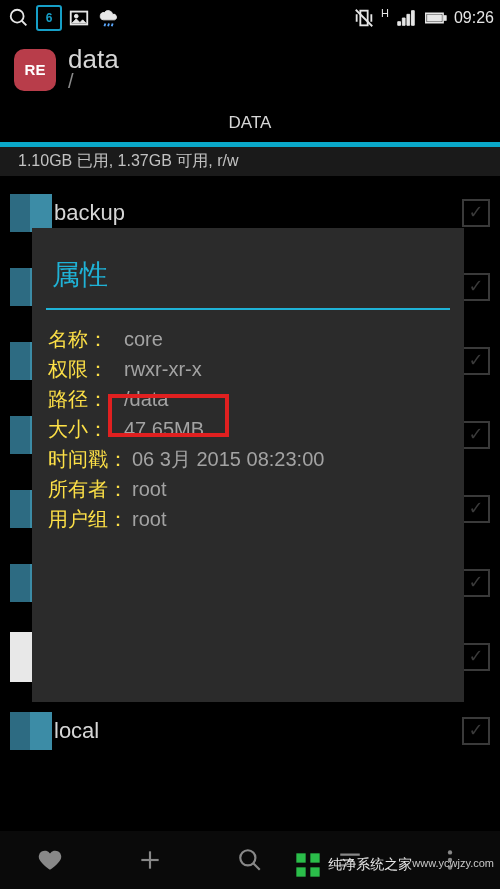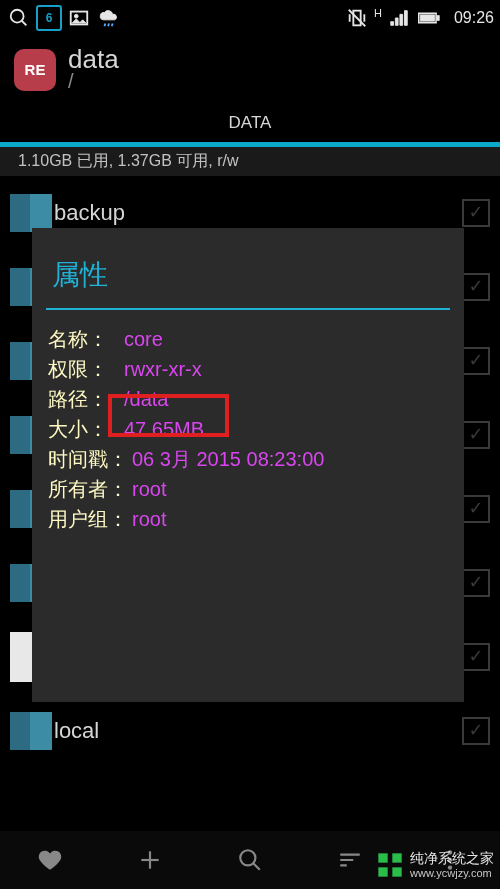--- a/index.html
+++ b/index.html
@@ -12,21 +12,21 @@
     --folder:#3a8aa3;
     --tab-underline:#0aa8c9;
     --red:#e02020;
   }
   html,body{margin:0;padding:0;background:var(--bg);color:var(--text-mid);font-family:"Segoe UI","Microsoft YaHei",sans-serif;width:500px;height:889px;overflow:hidden;position:relative}
   .status-bar{height:36px;display:flex;align-items:center;justify-content:space-between;padding:0 6px;color:#e6e6e6}
   .status-bar .left,.status-bar .right{display:flex;align-items:center;gap:4px}
   .status-icon{width:26px;height:26px;display:flex;align-items:center;justify-content:center}
   .status-icon svg{width:22px;height:22px;fill:#e6e6e6;stroke:#e6e6e6}
   .cal-box{width:22px;height:22px;border:2px solid #169fc7;border-radius:3px;display:flex;align-items:center;justify-content:center;font-size:12px;color:#169fc7;font-weight:600}
-  .clock{font-size:16px;margin-left:8px}
+  .clock{font-size:16px;margin-left:1px}
   .header{display:flex;align-items:center;padding:10px 14px;gap:12px}
   .re-box{width:42px;height:42px;background:#b83d4a;border-radius:10px;color:#fff;font-weight:700;font-size:15px;display:flex;align-items:center;justify-content:center}
   .header-text{display:flex;flex-direction:column}
   .header-title{font-size:26px;color:#d6d6d6;font-weight:300;line-height:1}
   .header-sub{font-size:20px;color:#8a8a8a;margin-top:-2px}
   .tabs{display:flex;height:44px}
   .tab{flex:1;display:flex;align-items:center;justify-content:center;font-size:17px;color:#d6d6d6;font-weight:400;position:relative}
   .tab.active{border-bottom:5px solid var(--tab-underline)}
   .tab:not(.active){color:#888}
   .storage-line{font-size:16px;color:#c2c2c2;padding:4px 18px;background:#1a1a1a}
@@ -42,22 +42,22 @@
   .item-check::after{content:"✓";position:absolute;inset:0;color:#3a3a3a;font-size:18px;line-height:22px;text-align:center}
   .bottom-bar{position:absolute;bottom:0;left:0;right:0;height:58px;background:#0a0a0a;display:flex;align-items:center;justify-content:space-around}
   .bottom-btn{flex:1;display:flex;align-items:center;justify-content:center;color:#888}
   .bottom-btn svg{width:26px;height:26px;fill:#888}
   
   .dialog{position:absolute;left:32px;top:228px;width:432px;height:474px;background:var(--panel);box-shadow:0 0 0 rgba(0,0,0,.6)}
   .dlg-title{font-size:28px;color:var(--cyan);padding:28px 20px 14px 20px;font-weight:300}
   .dlg-hr{height:2px;background:var(--cyan);margin:0 14px}
   .dlg-body{padding:14px 16px;font-size:20px;color:#c9c9c9;line-height:30px;font-weight:300}
   .dlg-row{display:flex;gap:4px}
-  .dlg-label{min-width:72px;color:#fef9c3}
-  .dlg-val{color:#d946ef}
+  .dlg-label{min-width:72px;color:#fde047}
+  .dlg-val{color:#a3a3a3}
   .size-highlight{position:absolute;left:108px;top:394px;width:113px;height:35px;border:4px solid var(--red);pointer-events:none}
   .dlg-btnbar{position:absolute;left:0;right:0;bottom:0;height:58px;border-top:1px solid #4a4a4a;display:flex;align-items:center;justify-content:center;font-size:22px;color:#d6d6d6}
   .watermark{position:absolute;right:6px;bottom:10px;display:flex;align-items:center;gap:6px;font-size:14px;color:#e6e6e6}
   .wm-logo{width:28px;height:28px}
 </style>
 </head>
 <body>
 
 <div class="status-bar">
   <div class="left">
@@ -252,17 +252,17 @@
     </div>
 </div>
 
 <div class="watermark">
   <svg class="wm-logo" viewBox="0 0 24 24">
       <rect x="2" y="2" width="8" height="8" fill="#2bbd4a"></rect>
       <rect x="14" y="2" width="8" height="8" fill="#2bbd4a"></rect>
       <rect x="2" y="14" width="8" height="8" fill="#2bbd4a"></rect>
       <rect x="14" y="14" width="8" height="8" fill="#2bbd4a"></rect>
     </svg>
-  <div style="display:flex;flex-direction:column;line-height:1.1">
+  <div style="display:flex;flex-direction:row;line-height:1.1">
     <span>纯净系统之家</span>
     <span style="font-size:11px;color:#c9c9c9">www.ycwjzy.com</span>
   </div>
 </div>
 
 </body></html>

